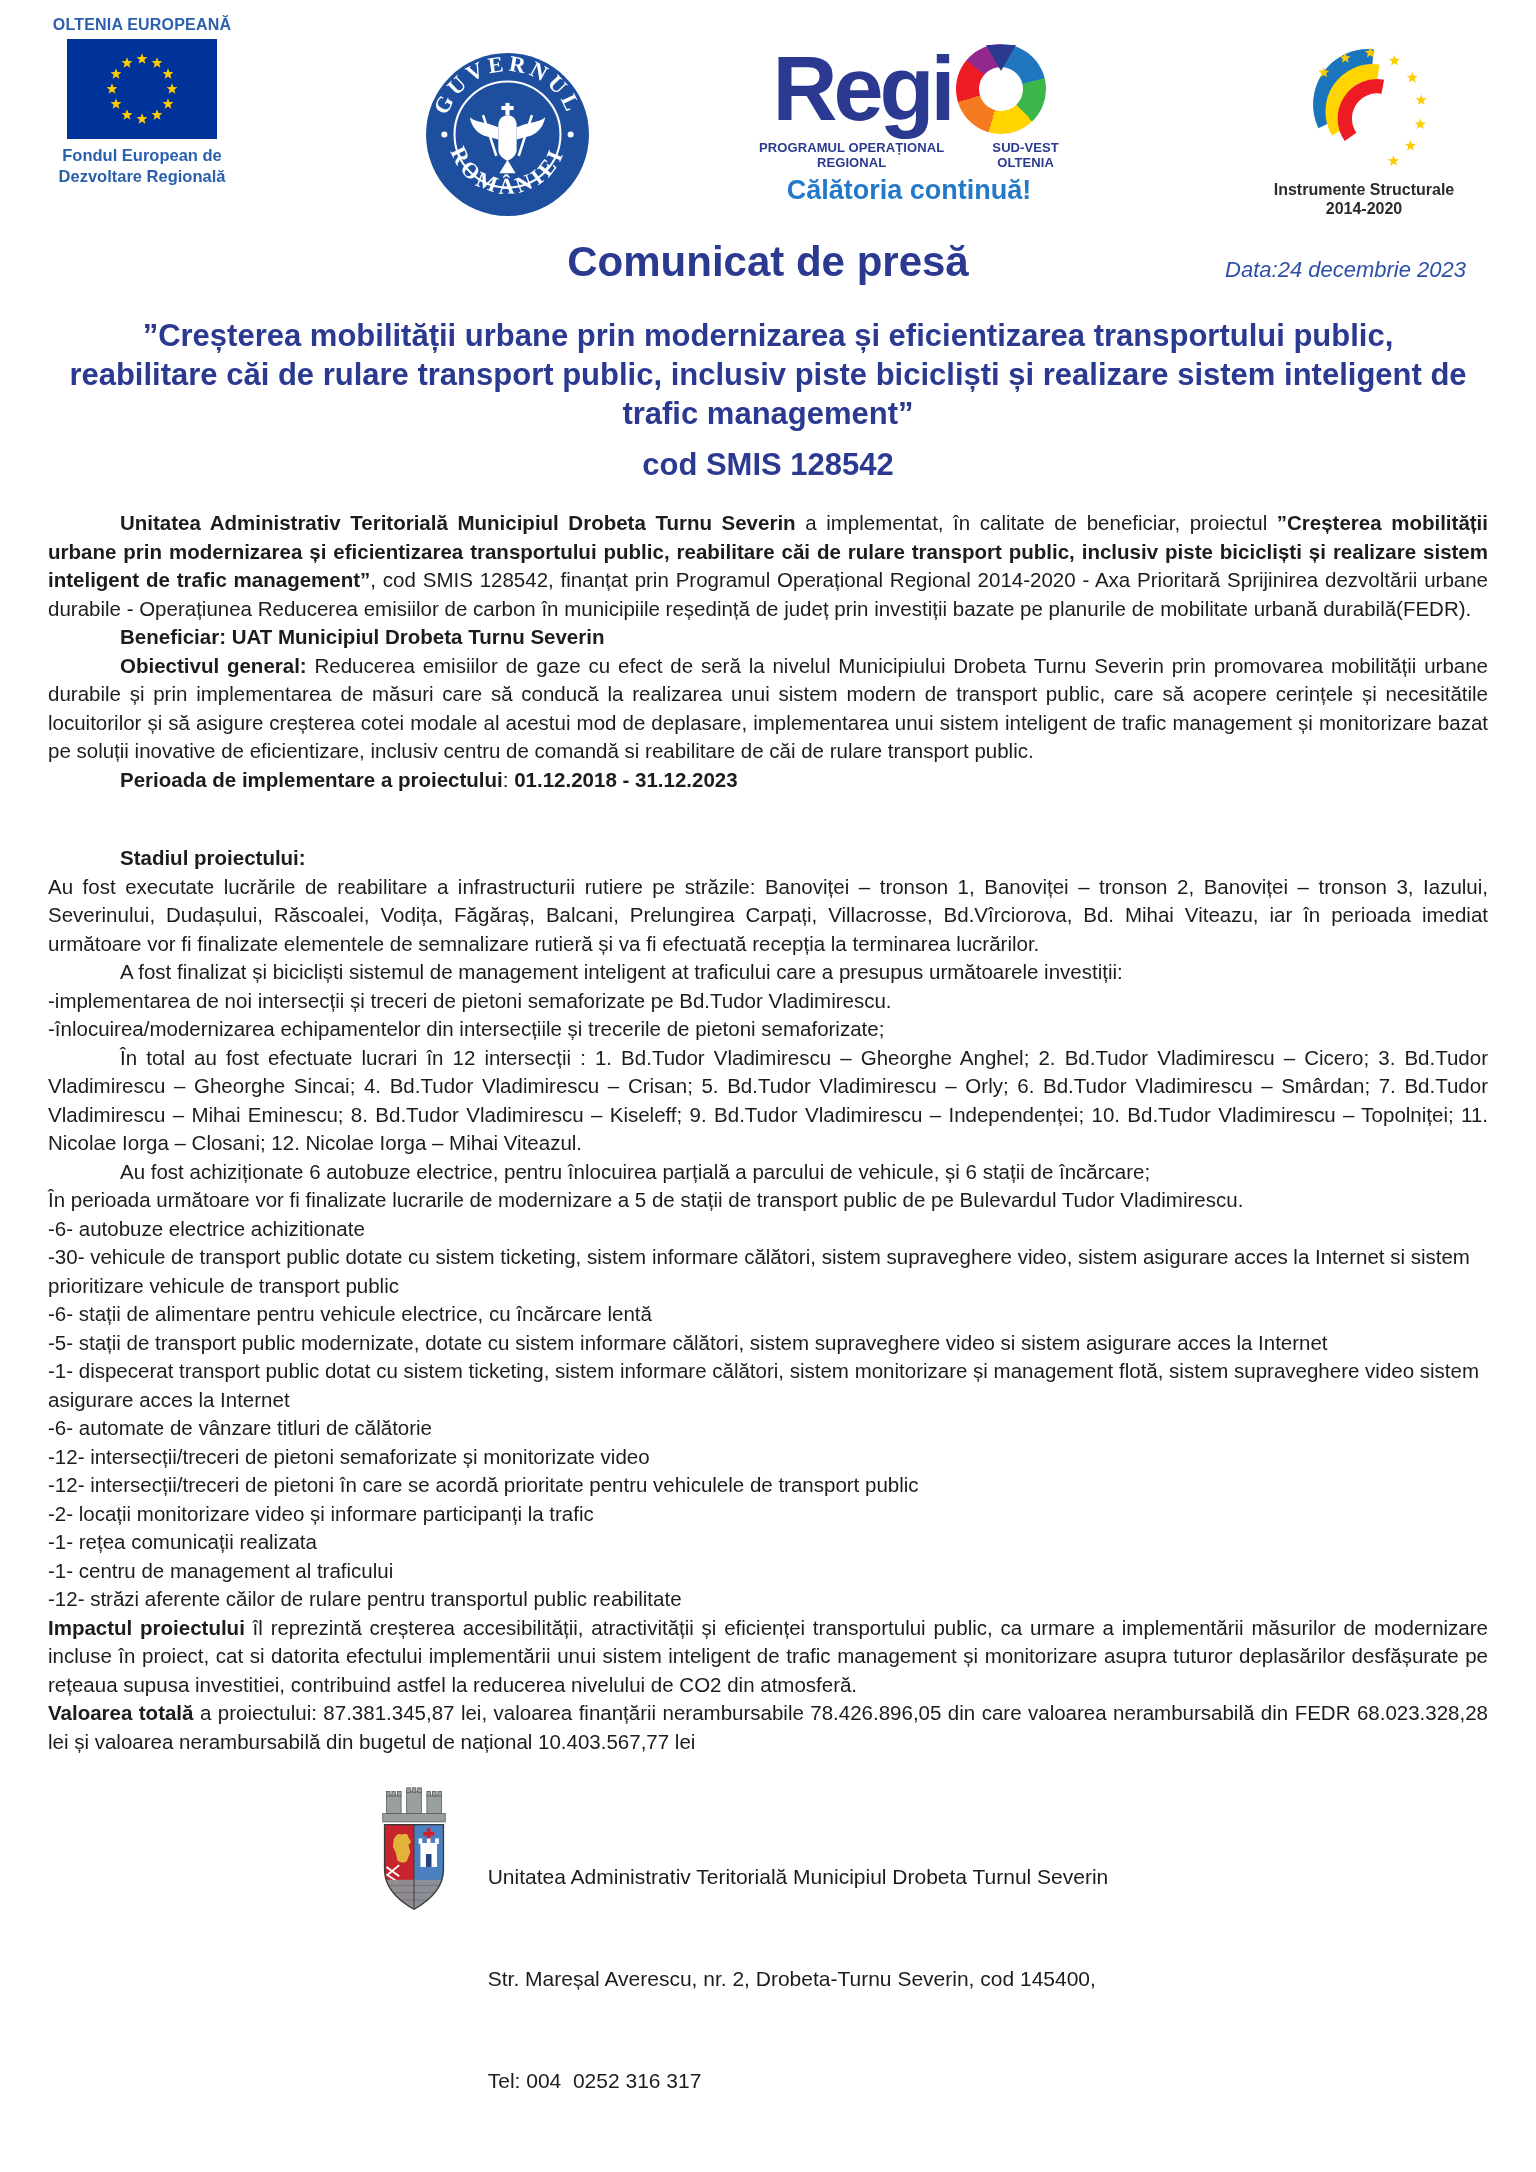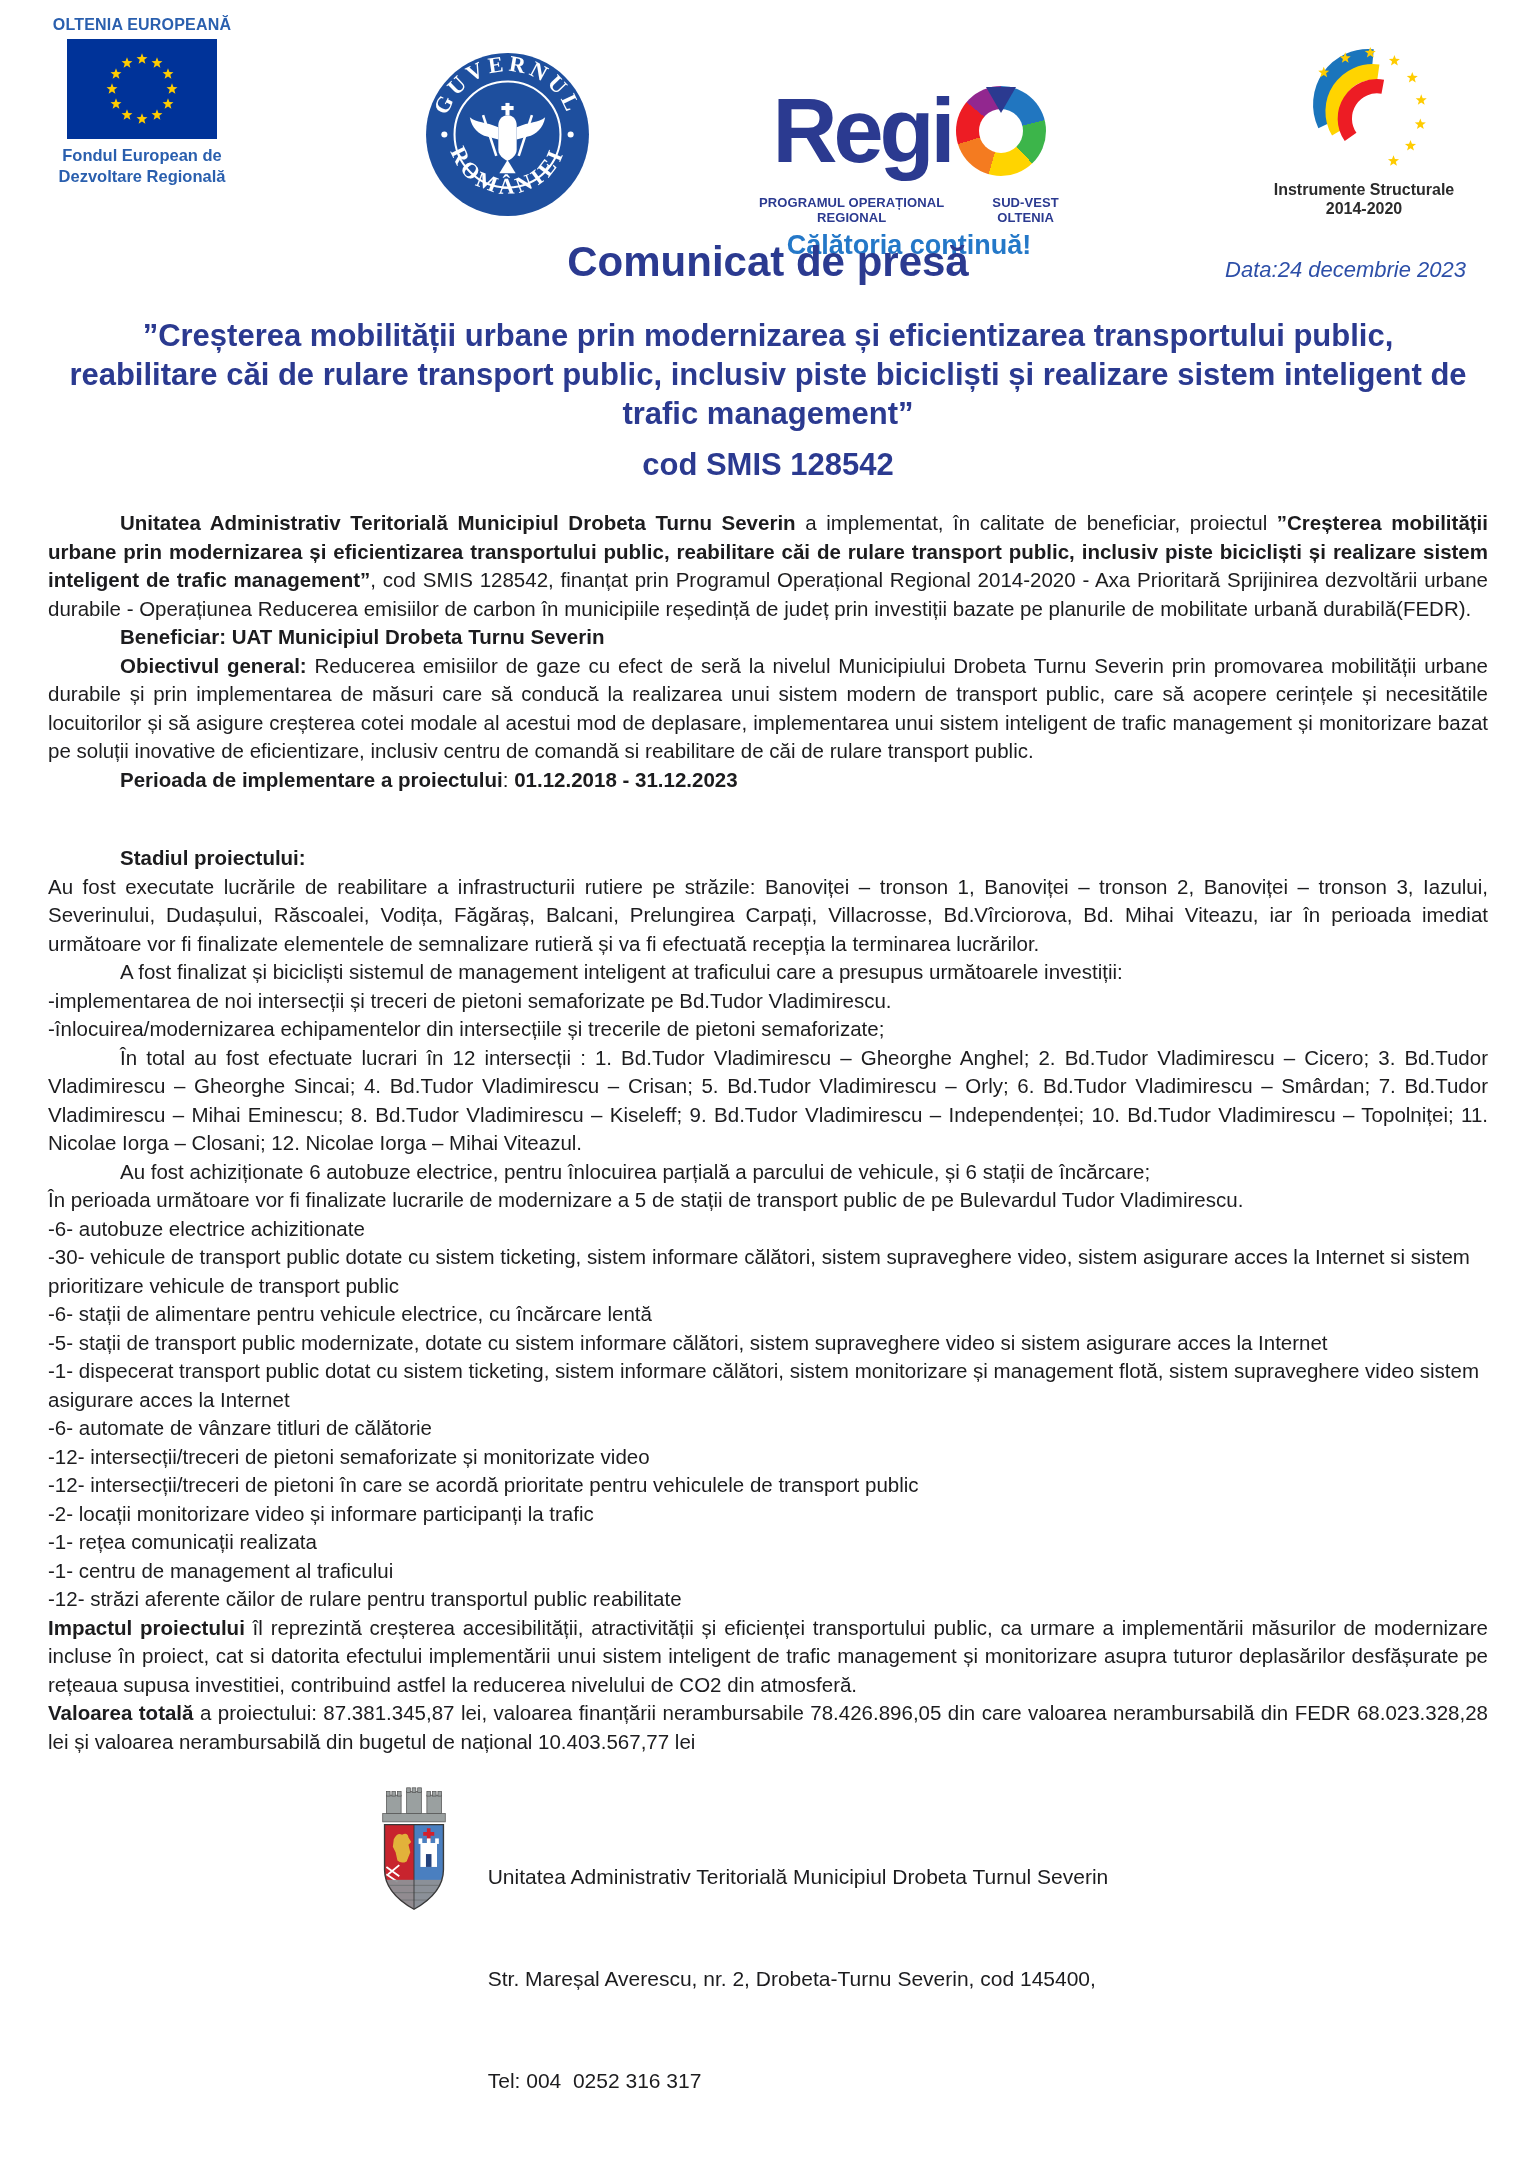--- a/index.html
+++ b/index.html
@@ -10,28 +10,28 @@
   }
   
   .logos{position:relative;height:232px;}
   .eu-block{position:absolute;left:44px;top:16px;width:196px;text-align:center;}
   .eu-cap{font-size:16px;font-weight:700;color:var(--eucap,#2a5fae);letter-spacing:.2px;}
   .eu-flag{display:block;margin:5px auto 6px;}
   .eu-cap2{font-size:16.5px;font-weight:700;color:var(--eucap,#2a5fae);line-height:21px;}
   .gov-block{position:absolute;left:425px;top:52px;}
   .regio-block{position:absolute;left:735px;top:44px;width:348px;text-align:center;}
   .regio-word{display:flex;align-items:center;justify-content:center;
-    font-size:90px;font-weight:700;letter-spacing:-4px;color:var(--navy,#2b3a90);line-height:.92;margin-top:42px;}
+    font-size:90px;font-weight:700;letter-spacing:-4px;color:var(--navy,#2b3a90);line-height:.92;}
   .wheel{width:90px;height:90px;border-radius:50%;position:relative;margin-left:4px;flex:0 0 auto;
     background:conic-gradient(from 18deg,#2176c0 0deg 58deg,#3cb54a 58deg 118deg,#ffd400 118deg 178deg,#f47b20 178deg 235deg,#ed1c24 235deg 292deg,#92278f 292deg 342deg,#2176c0 342deg 360deg);}
   .wheel::after{content:'';position:absolute;inset:23px;background:#fff;border-radius:50%;}
   .wheel::before{content:'';position:absolute;left:50%;top:1px;transform:translateX(-50%);
     width:0;height:0;border-left:15px solid transparent;border-right:15px solid transparent;
     border-top:26px solid var(--navy,#2b3a90);z-index:2;}
-  .regio-sub{display:flex;justify-content:space-between;margin-top:19px;
+  .regio-sub{display:flex;justify-content:space-between;margin-top:6px;
     font-size:13px;font-weight:700;color:var(--navy,#2b3a90);letter-spacing:.1px;}
   .regio-tag{margin-top:5px;font-size:27px;font-weight:700;color:var(--tagline,#2478c8);}
   .instr-block{position:absolute;left:1258px;top:46px;width:212px;text-align:center;}
   .instr-cap{font-size:16px;font-weight:700;color:#2b2b2b;line-height:19px;margin-top:2px;}
   
   .masthead{position:relative;margin-top:6px;height:62px;}
   .press-title{margin:0;text-align:center;font-size:42px;font-weight:700;color:var(--navy,#2b3a90);}
   .date-line{position:absolute;right:70px;top:19px;font-size:22px;color:var(--midblue,#2d4fa8);font-style:italic;}
   .proj-title{width:1400px;margin:16px auto 0;text-align:center;
     font-size:31px;line-height:39px;font-weight:700;color:var(--navy,#2b3a90);}

